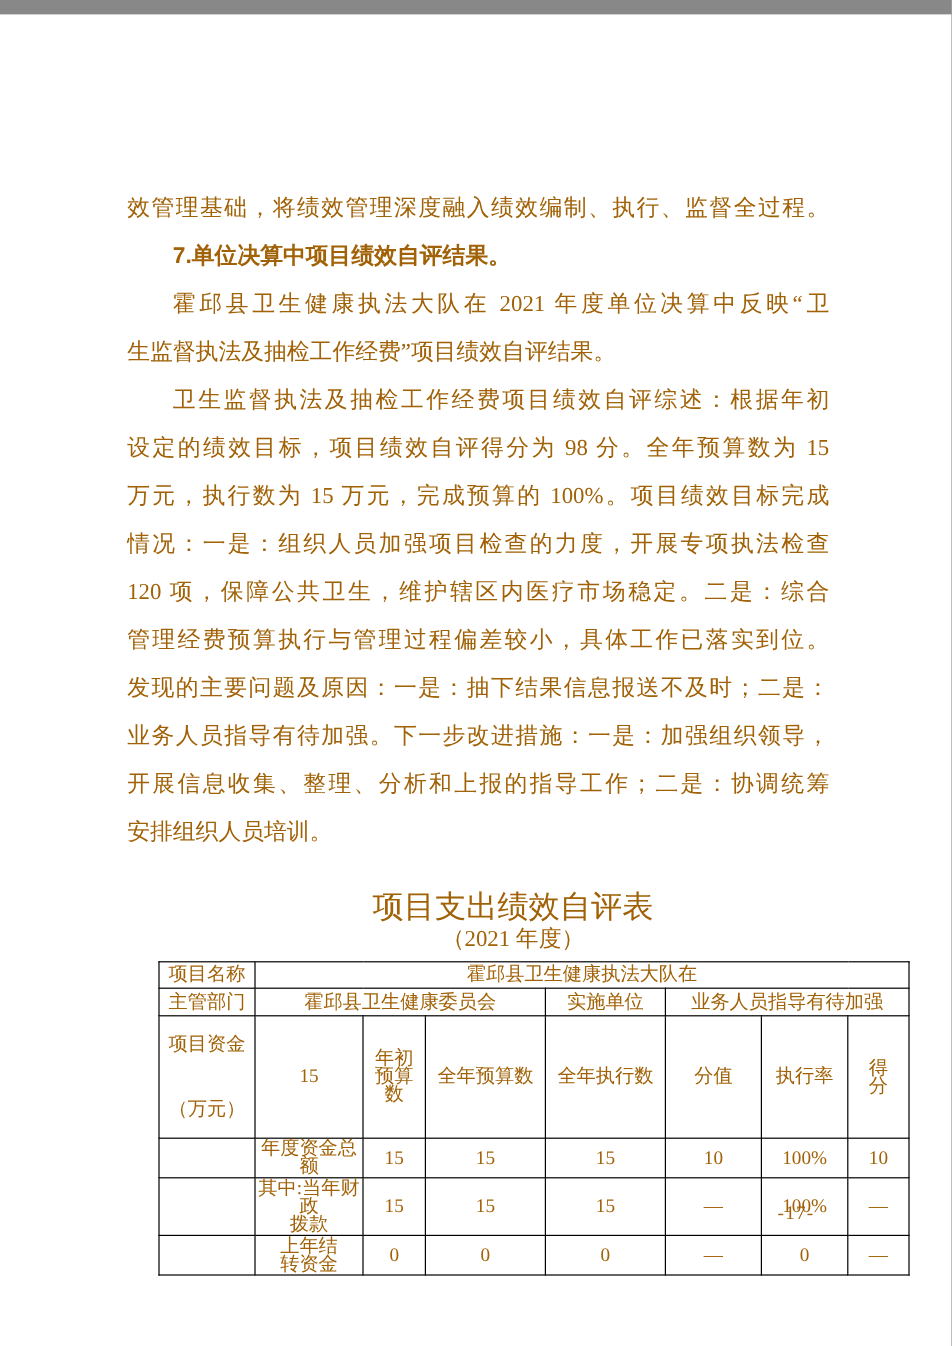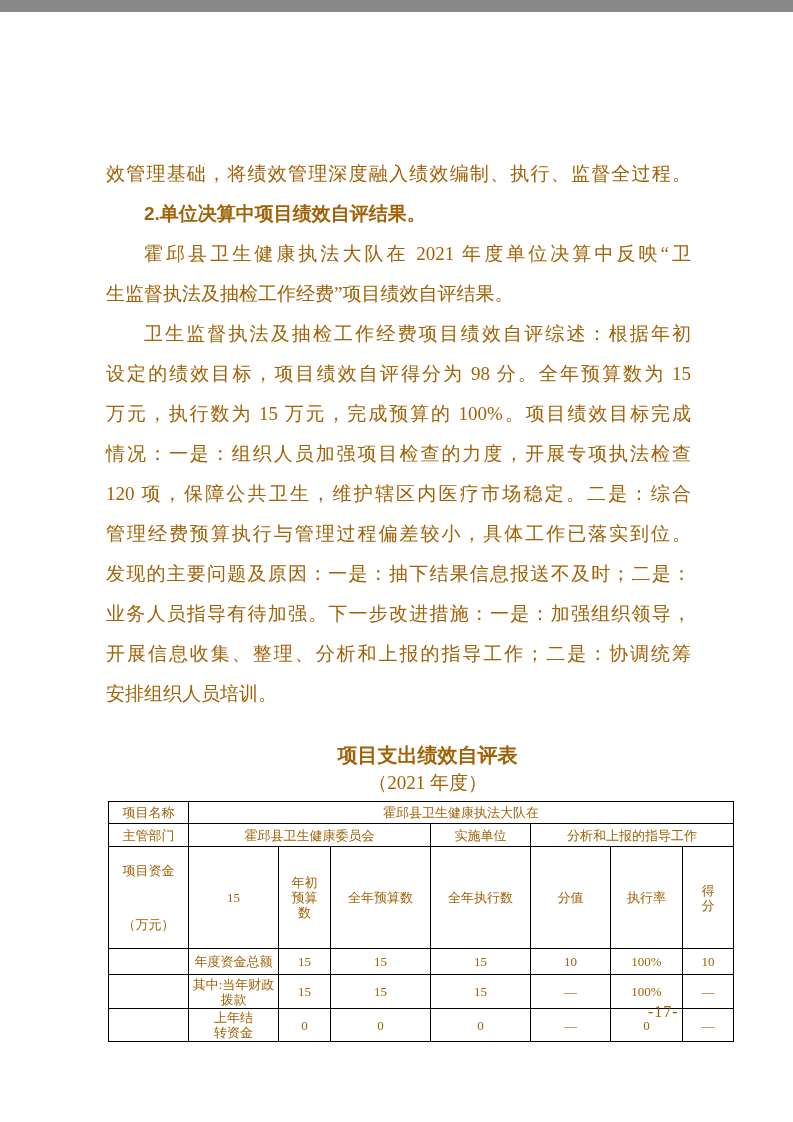--- a/index.html
+++ b/index.html
@@ -29,36 +29,36 @@
     font-family:"Liberation Sans","DejaVu Sans",sans-serif;
     font-weight:bold;
   }
   .titleblock{
     position:absolute;
     left:115px;top:729px;width:625px;
     text-align:center;
   }
   .table-title{
     font-family:"Liberation Sans","DejaVu Sans",sans-serif;
-    font-weight:bold;
-    font-size:20px;
+    font-weight:normal;
+    font-size:26px;
     line-height:28px;
   }
   .table-subtitle{
     font-size:19px;
     line-height:22px;
     margin-top:3px;
   }
   table.perf{
     position:absolute;
-    left:108px;top:789px;
+    left:132px;top:789px;
     width:625px;
     border-collapse:collapse;
     table-layout:fixed;
-    font-size:13px;
+    font-size:16px;
   }
   table.perf td{
     border:1px solid #000;
     text-align:center;
     vertical-align:middle;
     padding:1px 2px;
     white-space:pre-line;
     line-height:15px;
     overflow:hidden;
   }
@@ -76,21 +76,21 @@
     letter-spacing:1px;
   }
 </style>
 </head>
 <body>
 
 <div class="page">
 
   <div class="textblock">
     <div class="tline just">效管理基础，将绩效管理深度融入绩效编制、执行、监督全过程。</div>
-    <div class="tline indent hei">2.单位决算中项目绩效自评结果。</div>
+    <div class="tline indent hei">7.单位决算中项目绩效自评结果。</div>
     <div class="tline indent just">霍邱县卫生健康执法大队在 2021 年度单位决算中反映“卫</div>
     <div class="tline">生监督执法及抽检工作经费”项目绩效自评结果。</div>
     <div class="tline indent just">卫生监督执法及抽检工作经费项目绩效自评综述：根据年初</div>
     <div class="tline just">设定的绩效目标，项目绩效自评得分为 98 分。全年预算数为 15</div>
     <div class="tline just">万元，执行数为 15 万元，完成预算的 100%。项目绩效目标完成</div>
     <div class="tline just">情况：一是：组织人员加强项目检查的力度，开展专项执法检查</div>
     <div class="tline just">120 项，保障公共卫生，维护辖区内医疗市场稳定。二是：综合</div>
     <div class="tline just">管理经费预算执行与管理过程偏差较小，具体工作已落实到位。</div>
     <div class="tline just">发现的主要问题及原因：一是：抽下结果信息报送不及时；二是：</div>
     <div class="tline just">业务人员指导有待加强。下一步改进措施：一是：加强组织领导，</div>
@@ -116,21 +116,21 @@
     </colgroup>
     <tbody>
       <tr class="r1">
         <td>项目名称</td>
         <td colspan="7">霍邱县卫生健康执法大队在</td>
       </tr>
       <tr class="r2">
         <td>主管部门</td>
         <td colspan="3">霍邱县卫生健康委员会</td>
         <td>实施单位</td>
-        <td colspan="3">分析和上报的指导工作</td>
+        <td colspan="3">业务人员指导有待加强</td>
       </tr>
       <tr class="r3">
         <td>
           <div>项目资金</div>
           <div class="funds-gap"></div>
           <div>（万元）</div>
         </td>
         <td>15</td>
         <td>年初
 预算

